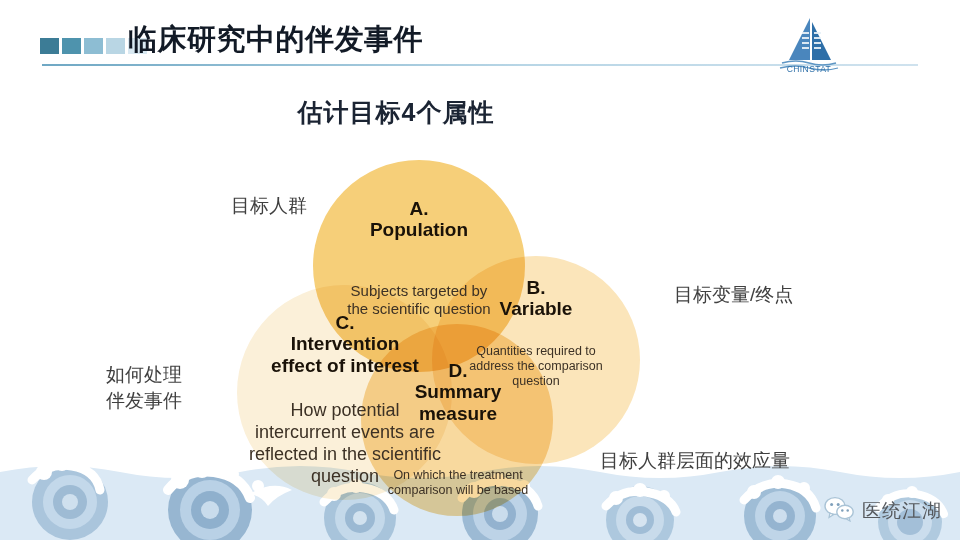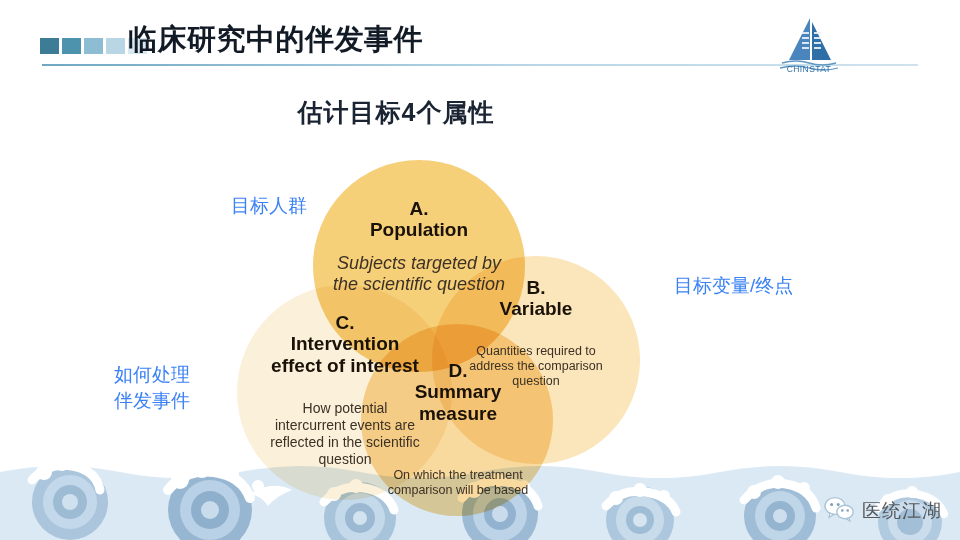--- a/index.html
+++ b/index.html
@@ -99,51 +99,51 @@
   .c-desc {
     color: #3c3125;
     line-height: 1.22;
     margin-top: 5px;
   }
 
   
   #circle-a { left: 98px; top: 0px; width: 212px; height: 212px; background: #f6cf79; }
   #label-a { left: 98px; top: 38px; width: 212px; }
   #label-a .c-title { font-size: 19px; }
-  #label-a .c-desc { font-size: 18px; margin-top: 12px; font-style: italic; }
+  #label-a .c-desc { font-size: 15px; margin-top: 41px; }
 
   
   #circle-b { left: 217px; top: 96px; width: 208px; height: 208px; background: #fbe5ba; }
   #label-b { left: 219px; top: 117px; width: 204px; }
   #label-b .c-title { font-size: 19px; }
   #label-b .c-desc { font-size: 12.5px; margin-top: 24px; }
 
   
   #circle-c { left: 22px; top: 125px; width: 215px; height: 215px; background: #fbf0d9; }
   #label-c { left: 14px; top: 152px; width: 232px; }
   #label-c .c-title { font-size: 19px; }
-  #label-c .c-desc { font-size: 14px; margin-top: 24px; }
+  #label-c .c-desc { font-size: 18px; margin-top: 24px; }
 
   
   #circle-d { left: 146px; top: 164px; width: 192px; height: 192px; background: #f8d99e; }
   #label-d { left: 141px; top: 200px; width: 204px; }
   #label-d .c-title { font-size: 19px; }
   #label-d .c-desc { font-size: 12.5px; margin-top: 44px; }
 
   
   .anno {
     position: absolute;
-    color: #3b82f6;
+    color: #404040;
     font-size: 19px;
     line-height: 1.35;
     white-space: pre-line;
   }
   #anno-population { left: 231px; top: 193px; }
-  #anno-variable   { left: 674px; top: 273px; }
-  #anno-intercurrent { left: 114px; top: 362px; }
+  #anno-variable   { left: 674px; top: 282px; }
+  #anno-intercurrent { left: 106px; top: 362px; }
   #anno-effect     { left: 600px; top: 448px; }
 
   
   #watermark {
     position: absolute;
     right: 18px; bottom: 14px;
     display: flex;
     align-items: center;
     gap: 8px;
   }
@@ -311,20 +311,21 @@
 measure</div>
       <div class="c-desc" style="white-space:pre-line">On which the treatment
 comparison will be based</div>
     </div>
   </div>
 
   <div class="anno" id="anno-population">目标人群</div>
   <div class="anno" id="anno-variable">目标变量/终点</div>
   <div class="anno" id="anno-intercurrent">如何处理
 伴发事件</div>
+  <div class="anno" id="anno-effect">目标人群层面的效应量</div>
 
   <div id="watermark">
     <span>
       <svg width="30" height="26" viewBox="0 0 30 26" xmlns="http://www.w3.org/2000/svg">
         <ellipse cx="11" cy="10" rx="10" ry="8.4" fill="#ffffff" stroke="#a9c3d6" stroke-width="1.4"></ellipse>
         <path d="M6 17 L5 21.5 L9.6 18.6 Z" fill="#ffffff" stroke="#a9c3d6" stroke-width="1.2"></path>
         <circle cx="7.6" cy="8.4" r="1.5" fill="#7fa0bb"></circle>
         <circle cx="14.2" cy="8.4" r="1.5" fill="#7fa0bb"></circle>
         <ellipse cx="21" cy="16" rx="8.2" ry="6.8" fill="#ffffff" stroke="#a9c3d6" stroke-width="1.4"></ellipse>
         <path d="M25 21.6 L26 25 L22.2 22.8 Z" fill="#ffffff" stroke="#a9c3d6" stroke-width="1.2"></path>

